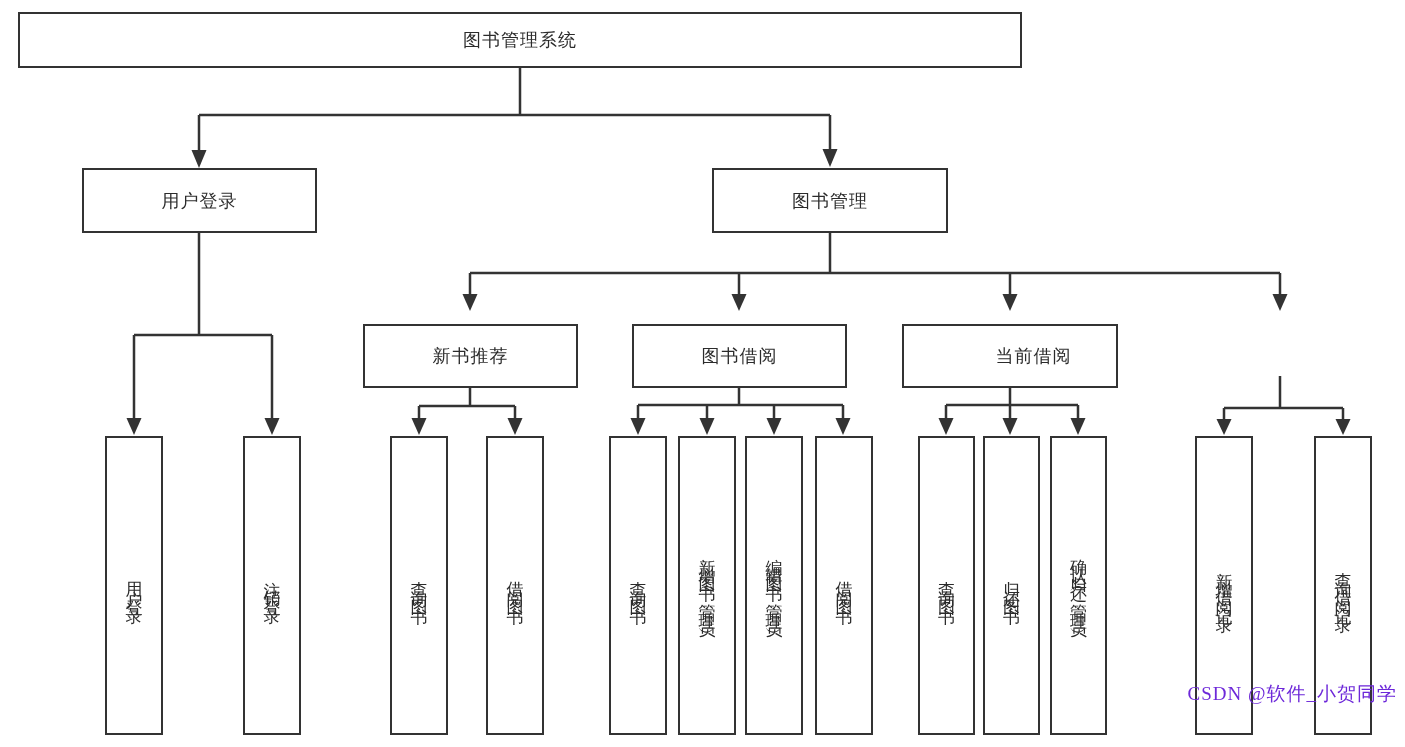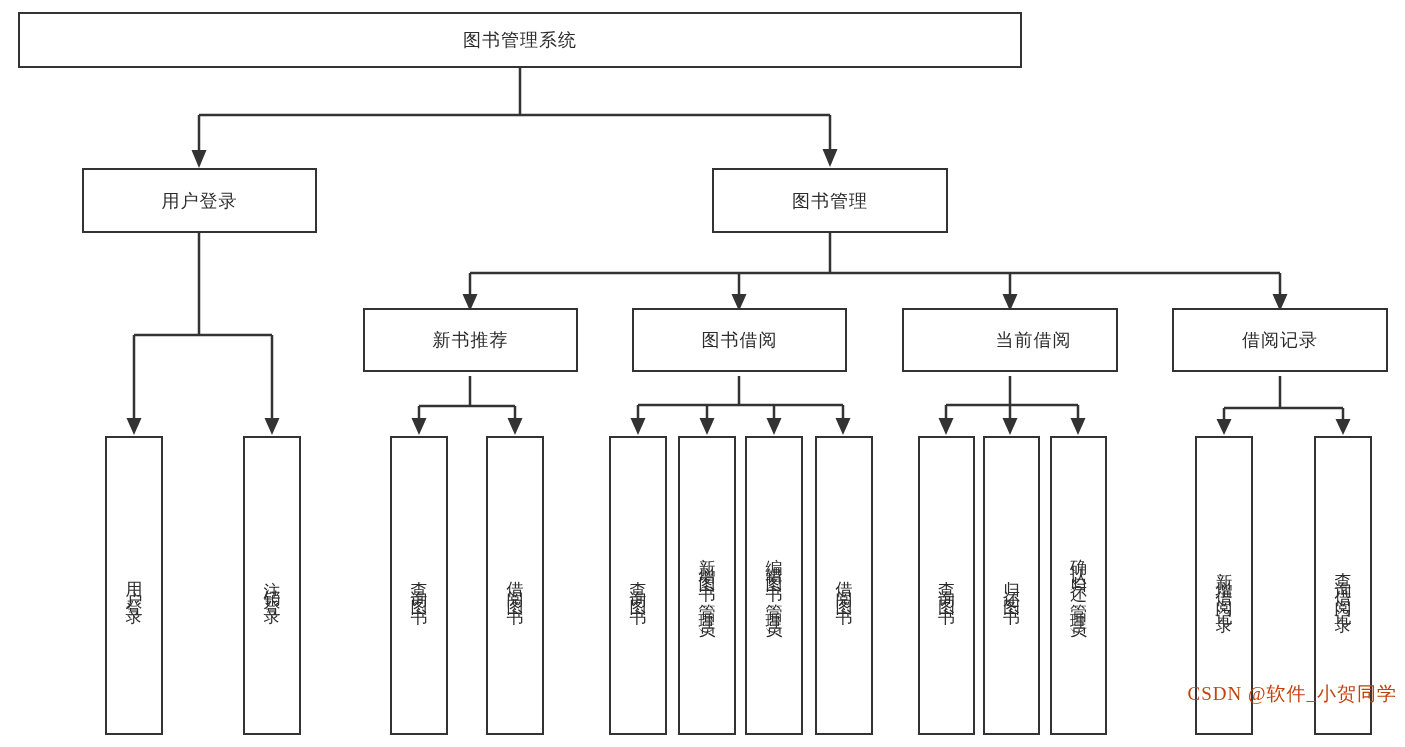--- a/index.html
+++ b/index.html
@@ -18,35 +18,35 @@
     box-sizing:border-box;
     background:#ffffff;
     border:2.5px solid #333333;
     display:flex;align-items:center;justify-content:center;
     color:#2b2b2b;
     font-size:18px;
     letter-spacing:1px;
     z-index:2;
   }
   .lvl2{top:168px;height:65px;}
-  .lvl3{top:308px;height:64px;}
+  .lvl3{top:324px;height:64px;}
   .leaf{top:436px;height:299px;}
   .leaf span{
     writing-mode:vertical-rl;
     text-orientation:mixed;
     font-size:17px;
     letter-spacing:9px;
     line-height:1.0;
     color:#2b2b2b;
   }
   #watermark{
     position:absolute;
     top:681px;right:8px;
     font-size:19px;
-    color:#c2410c;
+    color:#6d28d9;
     letter-spacing:1px;
     z-index:5;
   }
 </style>
 </head>
 <body>
 
 <div id="canvas">
 
   <svg id="connectors" viewBox="0 0 1405 747" xmlns="http://www.w3.org/2000/svg">
@@ -98,23 +98,20 @@
 
   <div class="box lvl3" style="left:363px;width:215px;">
     <span>新书推荐</span>
   </div>
   <div class="box lvl3" style="left:632px;width:215px;justify-content:center;">
     <span>图书借阅</span>
   </div>
   <div class="box lvl3" style="left:902px;width:216px;padding-left:47px;">
     <span>当前借阅</span>
   </div>
-  <div class="box lvl3" style="left:1172px;width:216px;">
-    <span>借阅记录</span>
-  </div>
 
   <div class="box leaf" style="left:105px;width:58px;">
     <span>用户登录</span>
   </div>
   <div class="box leaf" style="left:243px;width:58px;">
     <span>注销登录</span>
   </div>
 
   <div class="box leaf" style="left:390px;width:58px;">
     <span>查询图书</span>

